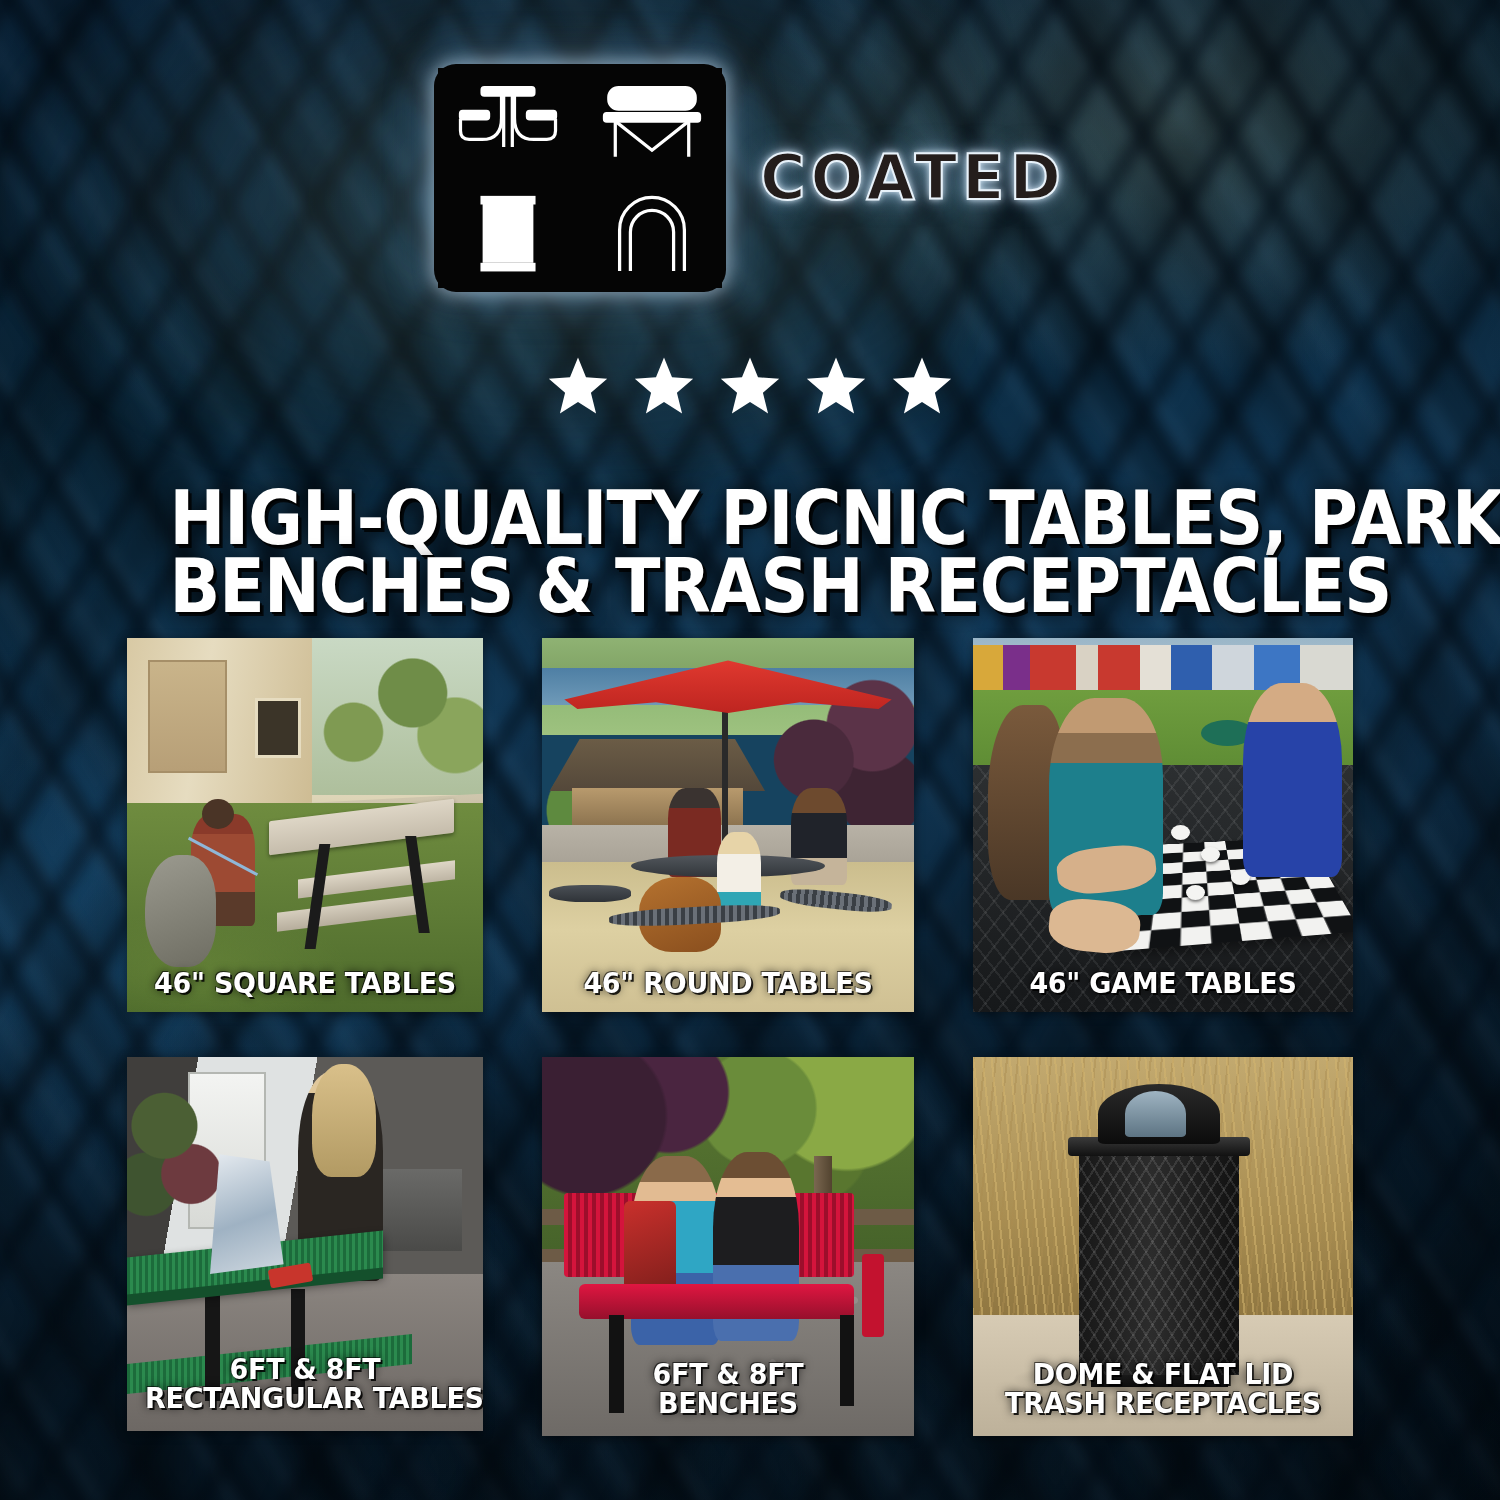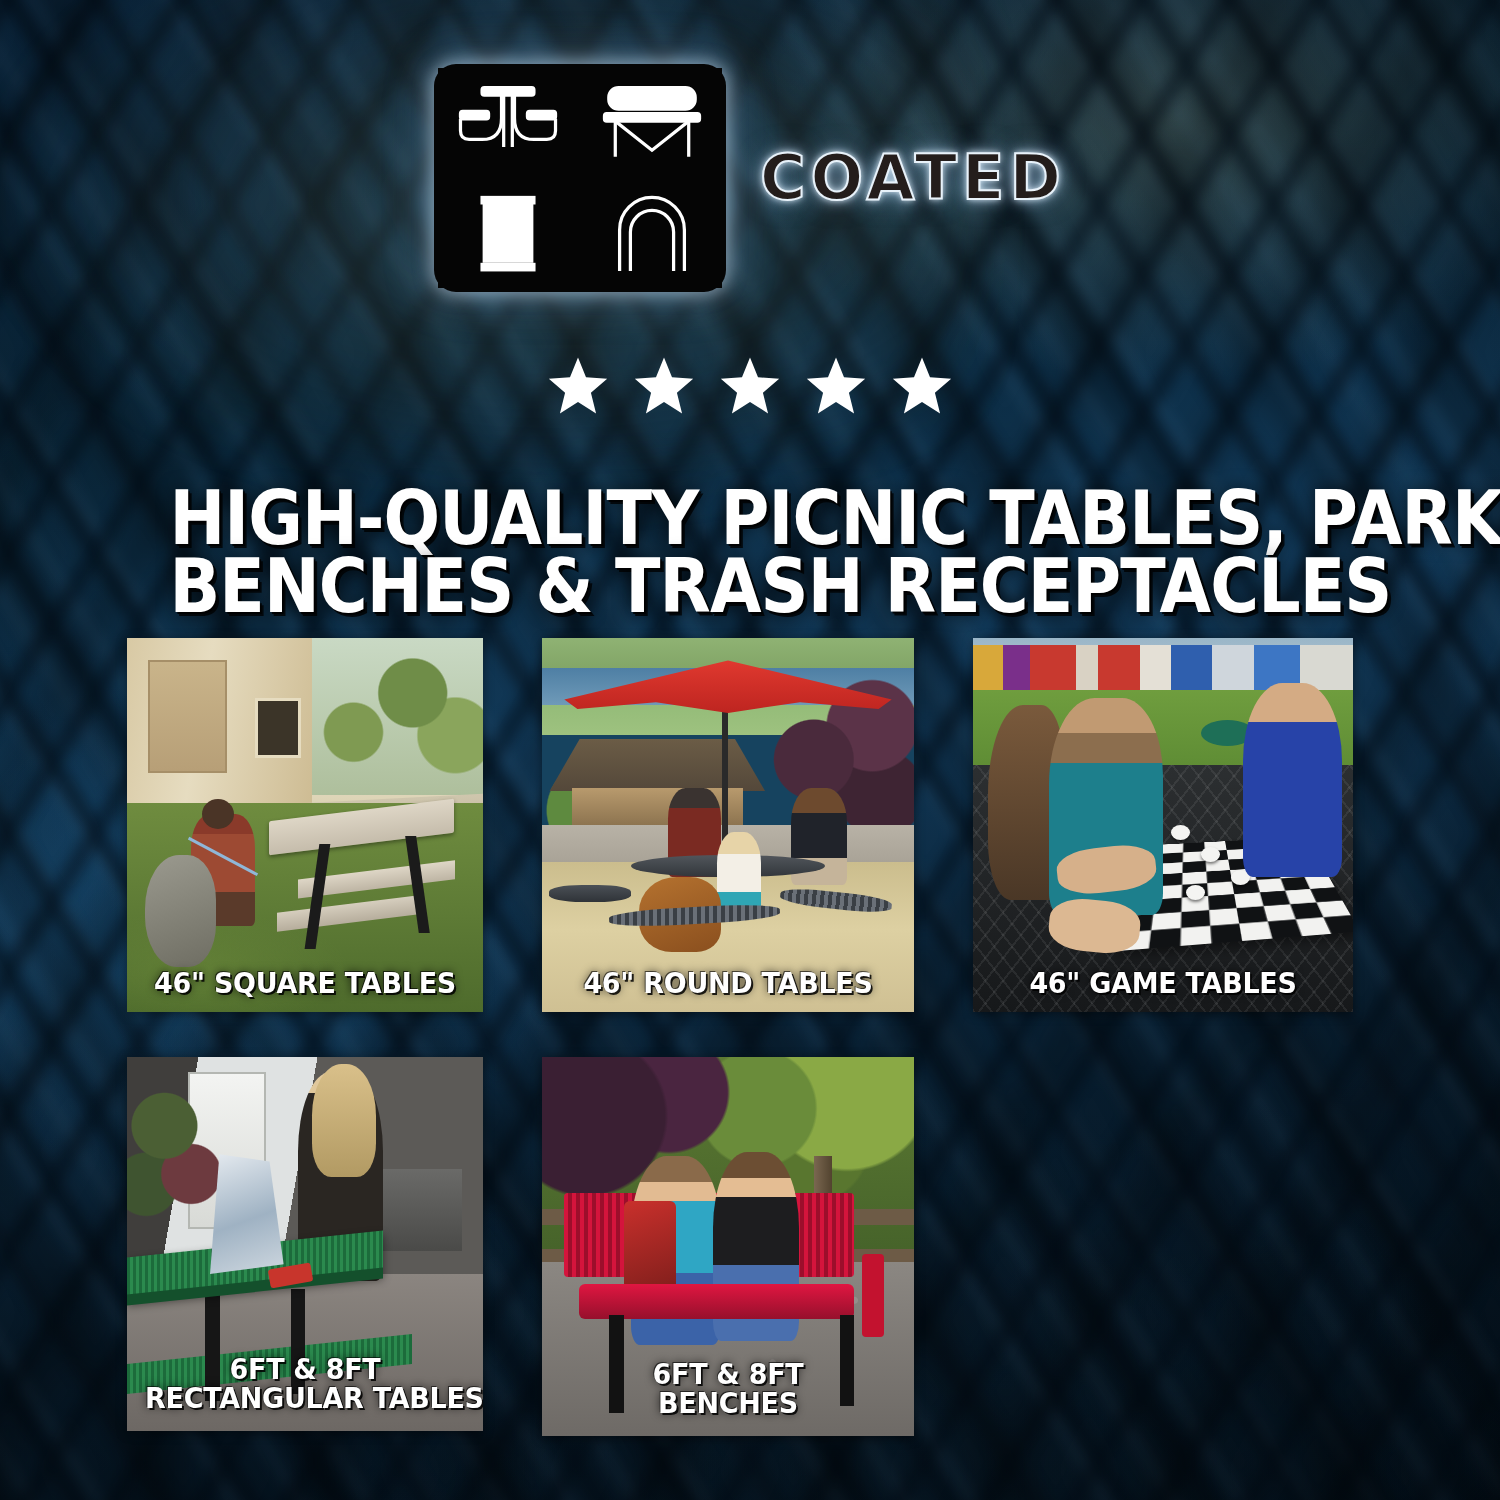--- a/index.html
+++ b/index.html
@@ -582,15 +582,31 @@
         <div class="t5-seat"></div>
         <div class="t5-lgA"></div>
         <div class="t5-lgB"></div>
       </div>
       <div class="caption two">
         <span class="cl">6FT &amp; 8FT</span>
         <span class="cl">BENCHES</span>
       </div>
     </div>
 
+    <div class="tile tall">
+      <div class="tile-photo">
+        <div class="t6-grass"></div>
+        <div class="t6-walk"></div>
+        <div class="t6-shadow"></div>
+        <div class="t6-base"></div>
+        <div class="t6-body"></div>
+        <div class="t6-rim"></div>
+        <div class="t6-dome"></div>
+        <div class="t6-slot"></div>
+      </div>
+      <div class="caption two">
+        <span class="cl">DOME &amp; FLAT LID</span>
+        <span class="cl">TRASH RECEPTACLES</span>
+      </div>
+    </div>
 
   </div>
 </div>
 
 </body></html>

